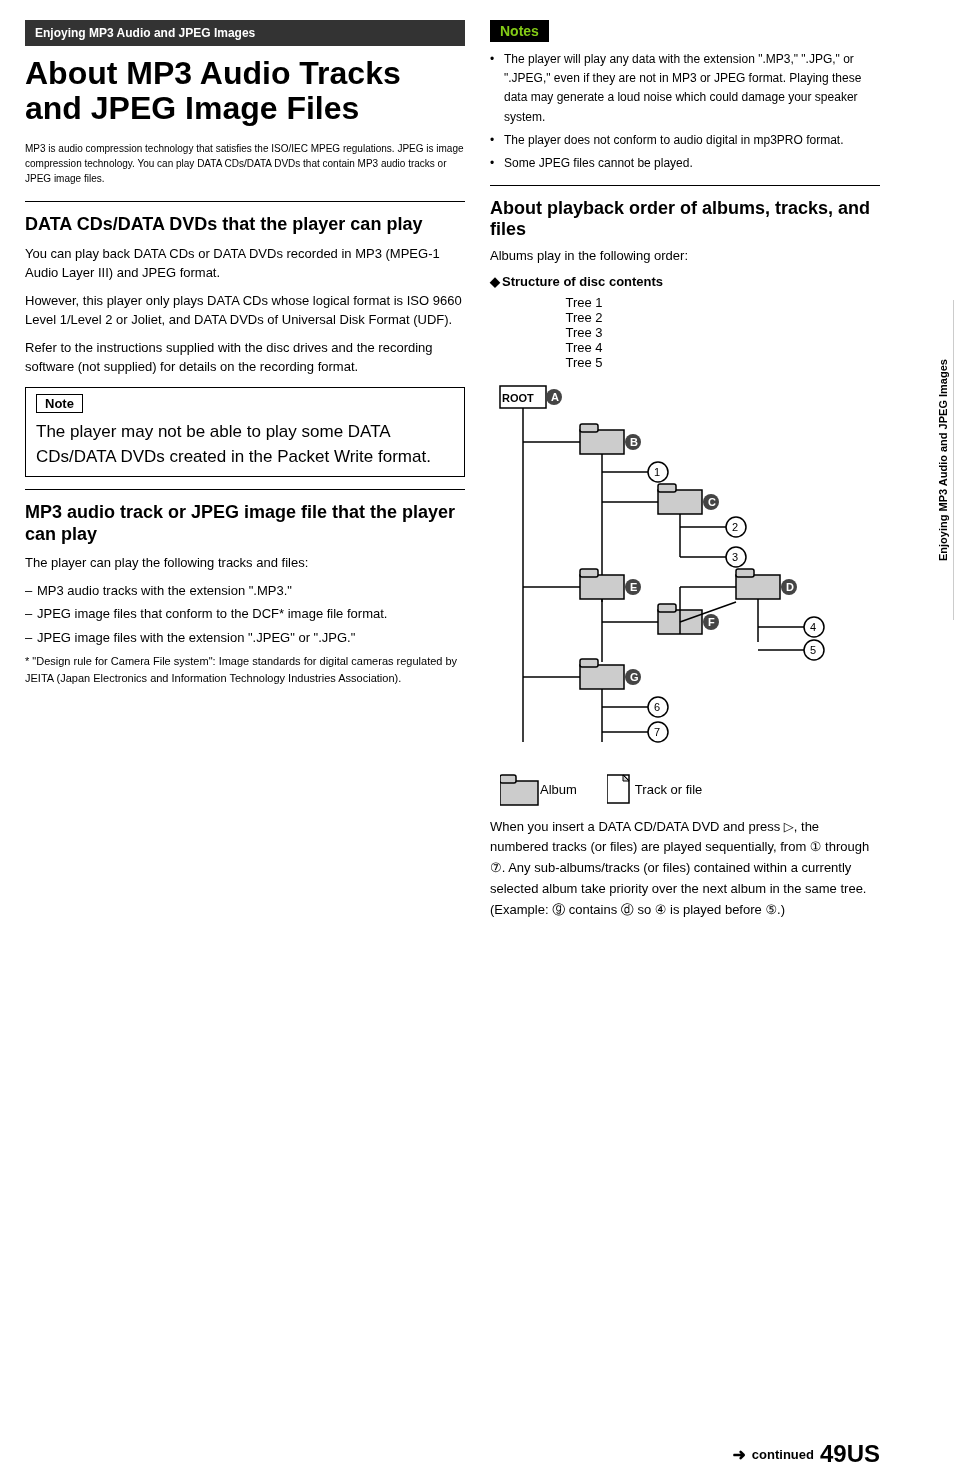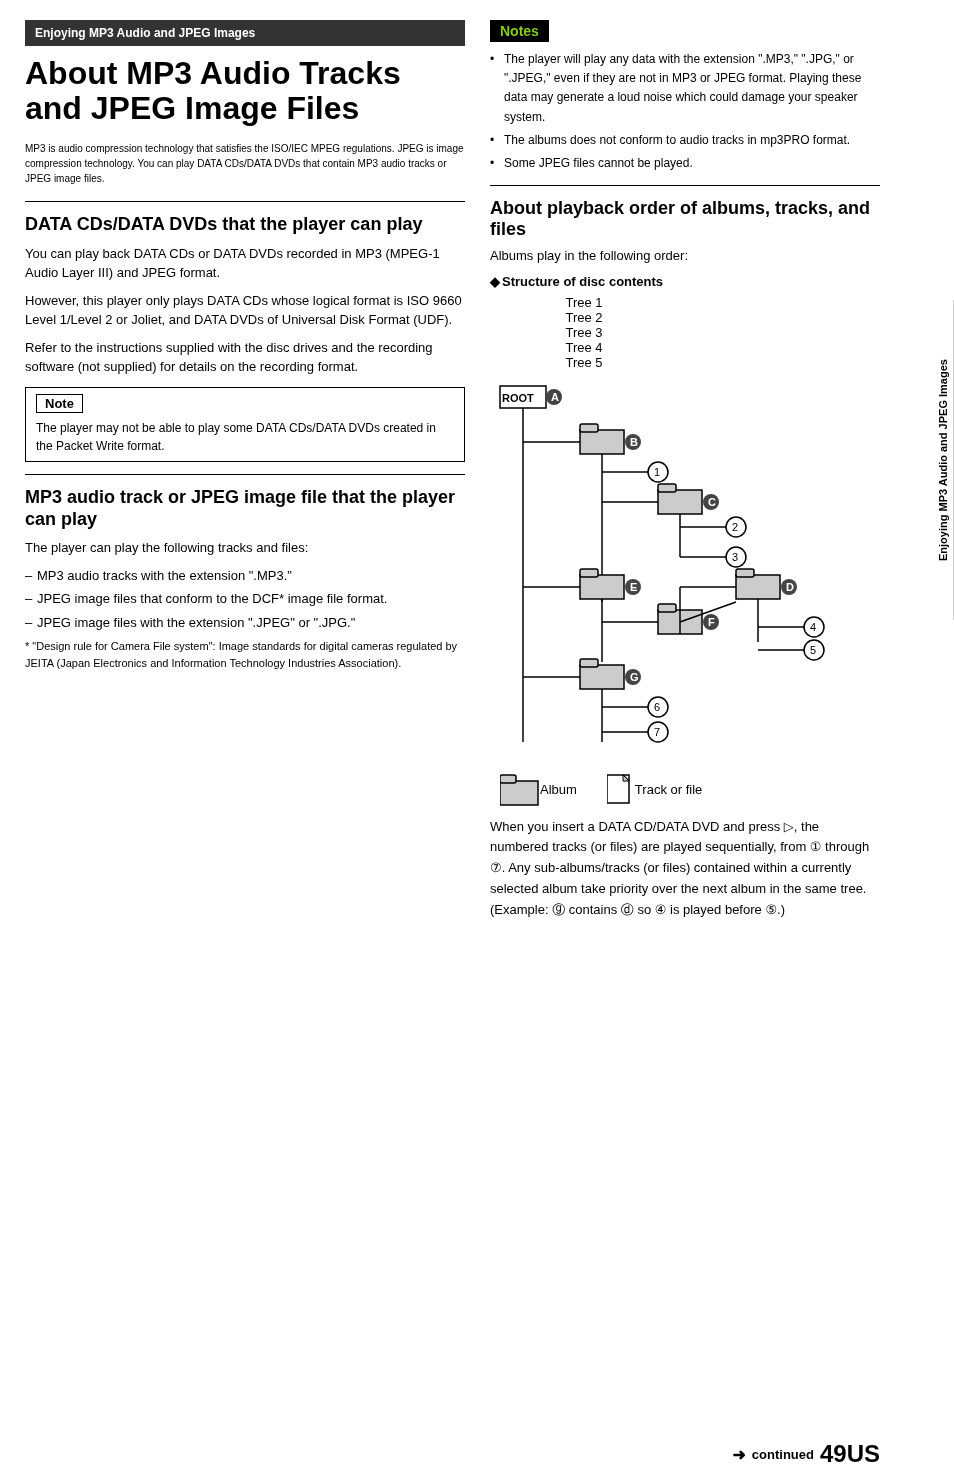--- a/index.html
+++ b/index.html
@@ -121,21 +121,21 @@
     .note-box .note-title-outlined {
       font-weight: bold;
       font-size: 13px;
       border: 1.5px solid #000;
       padding: 1px 8px;
       display: inline-block;
       margin-bottom: 6px;
     }
 
     .note-box p {
-      font-size: 12px;
+      font-size: 17px;
       line-height: 1.5;
     }
 
     
     .bullet-list {
       list-style: none;
       padding-left: 0;
       font-size: 13px;
       line-height: 1.5;
     }
@@ -308,21 +308,21 @@
 
         <p class="footnote">* "Design rule for Camera File system": Image standards for digital cameras regulated by JEITA (Japan Electronics and Information Technology Industries Association).</p>
       </div>
 
       <div class="right-col">
 
         <div>
           <div class="notes-header">Notes</div>
           <ul class="bullet-dot-list">
             <li>The player will play any data with the extension ".MP3," ".JPG," or ".JPEG," even if they are not in MP3 or JPEG format. Playing these data may generate a loud noise which could damage your speaker system.</li>
-            <li>The albums does not conform to audio tracks in mp3PRO format.</li>
+            <li>The player does not conform to audio digital in mp3PRO format.</li>
             <li>Some JPEG files cannot be played.</li>
           </ul>
         </div>
 
         <hr class="section-divider">
 
         <div class="tree-section-title">About playback order of albums, tracks, and files</div>
         <p class="section-body">Albums play in the following order:</p>
 
         <div class="tree-structure-label">Structure of disc contents</div>

